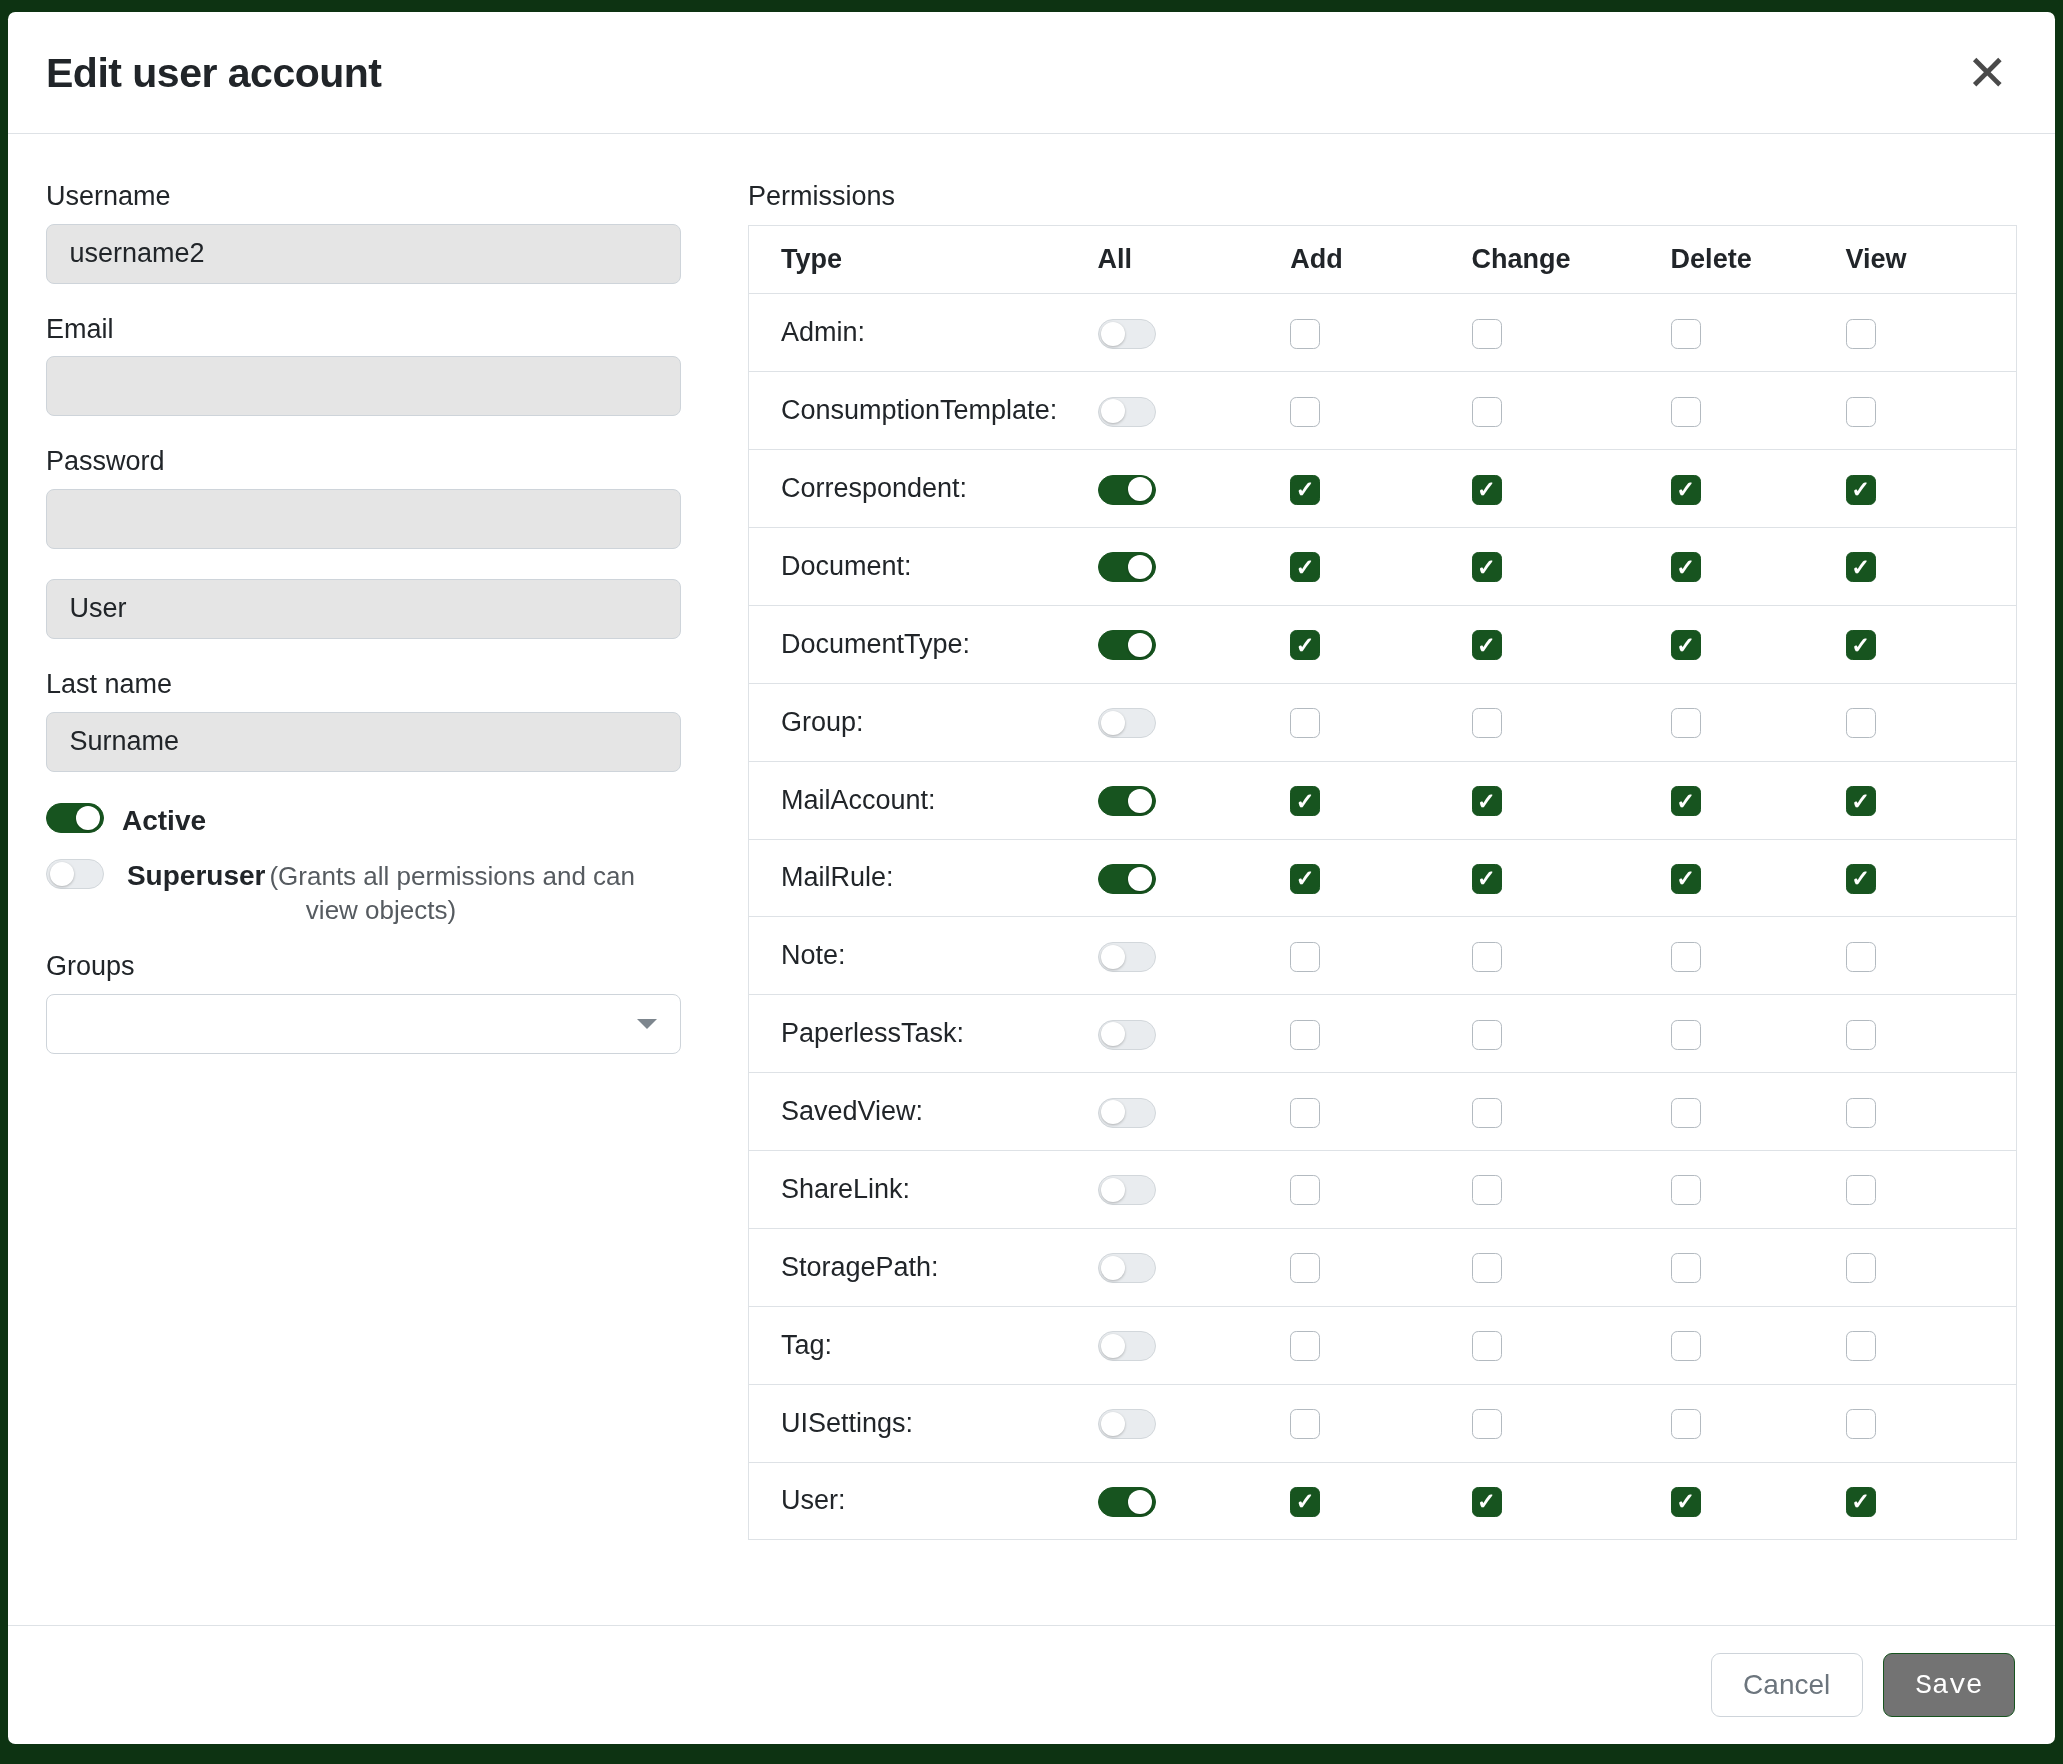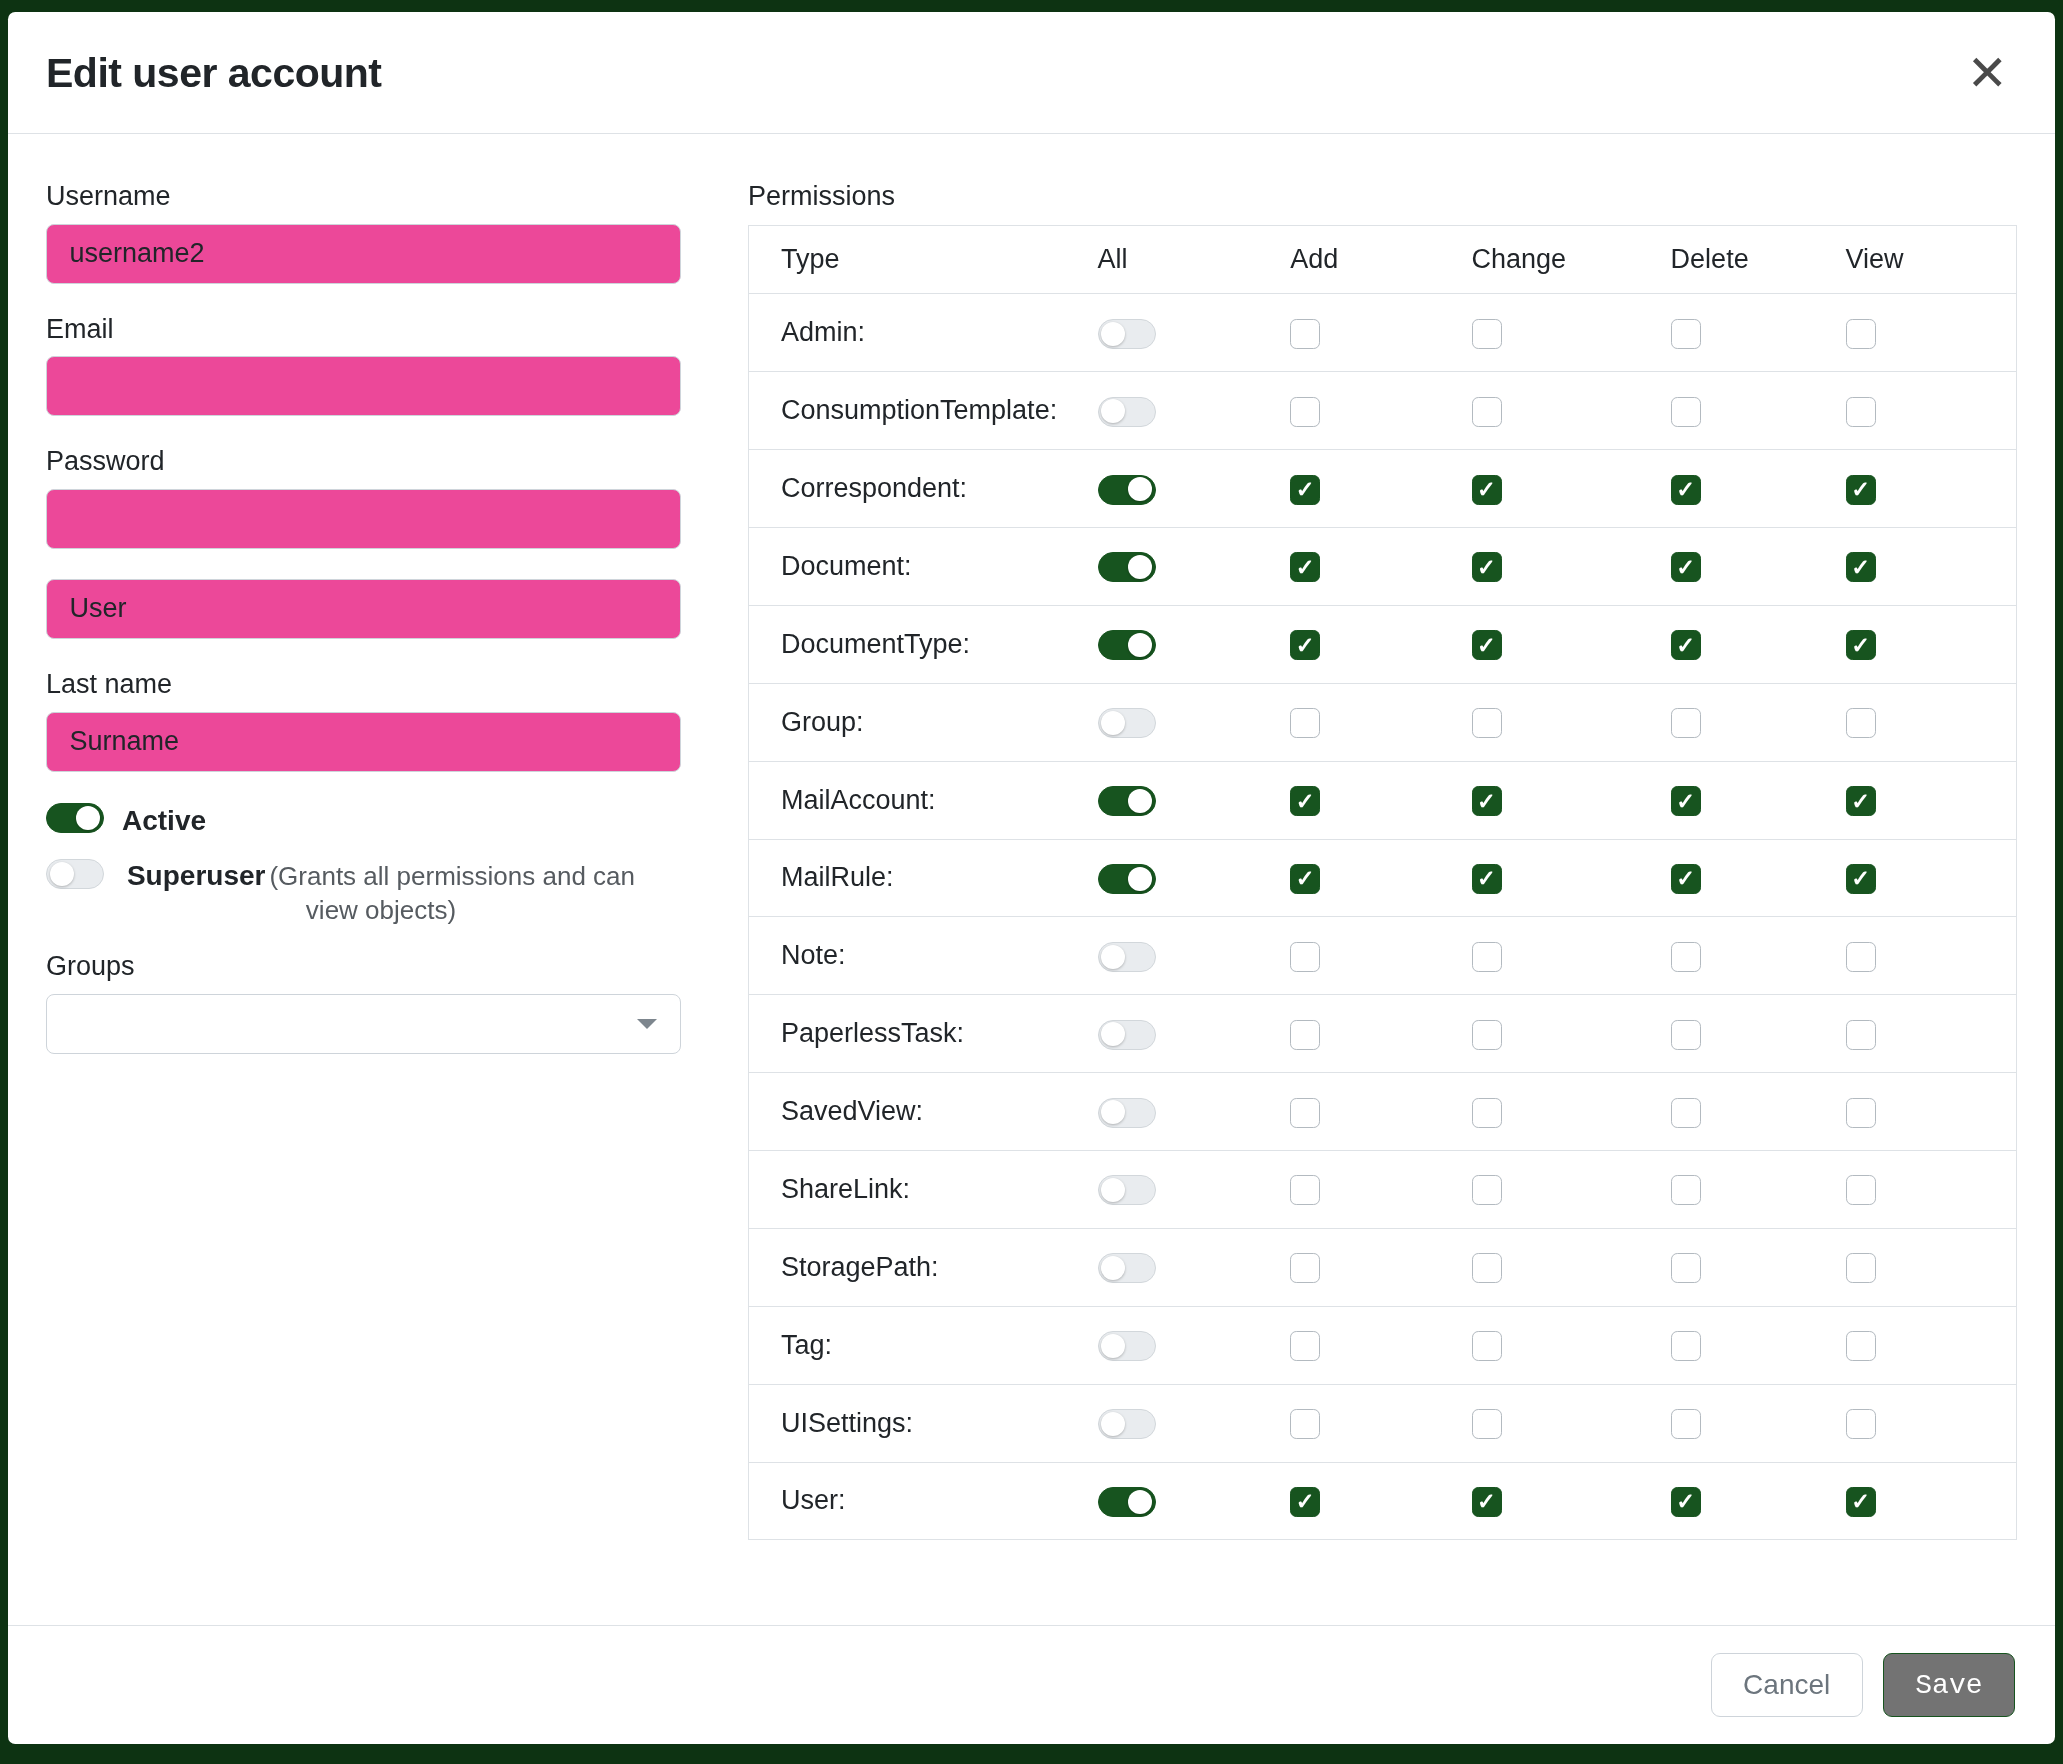--- a/index.html
+++ b/index.html
@@ -68,21 +68,21 @@
   .text-input {
     width: 100%;
     height: 60px;
     border: 0.9px solid #ced4da;
     border-radius: 8px;
     font-size: 27px;
     font-family: inherit;
     color: #212529;
     padding: 0 22.5px;
     outline: none;
-    background: #ec4899;
+    background: #e5e5e5;
   }
   
   .toggle {
     display: inline-block;
     width: 58px; height: 30px;
     border-radius: 15.3px;
     background: #e9ecef;
     border: 0.9px solid #d2d7db;
     position: relative;
     cursor: pointer;
@@ -149,21 +149,21 @@
     color: #212529;
   }
   table.perm-table {
     width: 100%;
     border-collapse: collapse;
     border: 0.9px solid #dee2e6;
     font-size: 27px;
   }
   .perm-table th {
     text-align: left;
-    font-weight: 400;
+    font-weight: 700;
     color: #212529;
     padding: 18px 0 18px 32px;
     border-bottom: 0.9px solid #dee2e6;
   }
   .perm-table td {
     padding: 22.5px 0 22.5px 32px;
     border-bottom: 0.9px solid #dee2e6;
     vertical-align: middle;
     color: #212529;
   }

